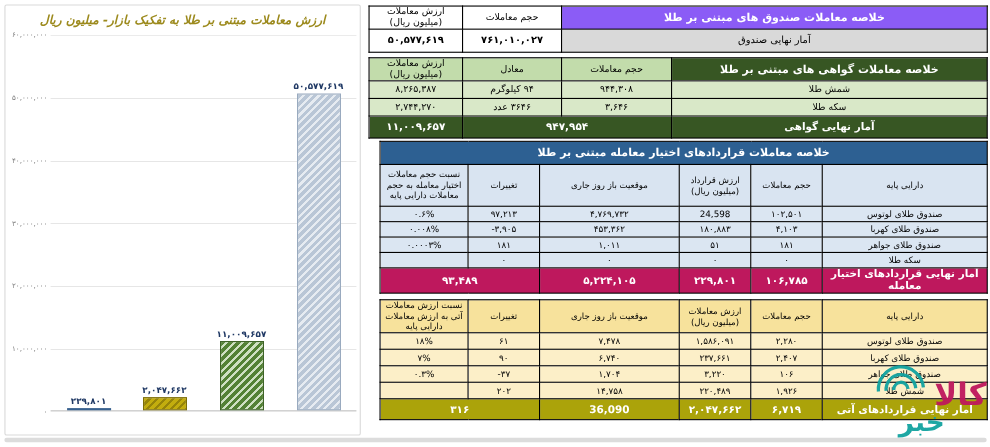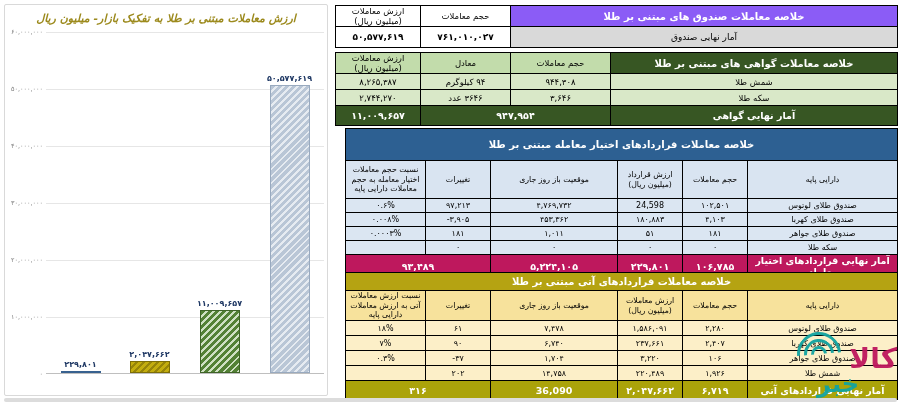--- a/index.html
+++ b/index.html
@@ -46,21 +46,21 @@
 
   
   #certs { left:335px; top:52px; width:562px; }
   #certs .t-title,#certs .t-final { background:#375623; }
   #certs .hd { background:#c2dcab; height:18px; font-size:8.5px; }
   #certs .dt { background:#d9e8c8; height:16px; }
   #certs .fin { height:20px; }
 
   
   #options { left:345px; top:128px; width:552px; }
-  #options .t-title { background:#2d6092; height:32px; }
+  #options .t-title { background:#2d6092; height:21px; }
   #options .hd { background:#d9e4f1; height:38px; font-size:7.8px; line-height:1.25; }
   #options .dt { background:#dbe6f2; height:14px; font-size:8px; }
   #options .t-final { background:#be185d; height:16px; }
 
   
   #futures { left:345px; top:272px; width:552px; }
   #futures .t-title { background:#b5a312; height:18px; }
   #futures .hd { background:#f7e29c; height:28px; font-size:7.8px; line-height:1.25; }
   #futures .dt { background:#fcefc8; height:15px; font-size:8px; }
   #futures .t-final { background:#aba30a; height:19px; }
@@ -240,23 +240,20 @@
   <table id="futures">
     <colgroup>
         <col style="width:150px">
         <col style="width:65px">
         <col style="width:65px">
         <col style="width:127px">
         <col style="width:65px">
         <col style="width:80px">
       </colgroup>
     <tbody>
-        <tr>
-      <td class="t-title" colspan="6">خلاصه معاملات قراردادهای آتی مبتنی بر طلا</td>
-    </tr>
     <tr>
       <td class="hd">دارایی پایه</td>
       <td class="hd">حجم معاملات</td>
       <td class="hd">ارزش معاملات (میلیون ریال)</td>
       <td class="hd">موقعیت باز روز جاری</td>
       <td class="hd">تغییرات</td>
       <td class="hd">نسبت ارزش معاملات آتی به ارزش معاملات دارایی پایه</td>
     </tr>
     <tr>
       <td class="dt">صندوق طلای لوتوس</td>

